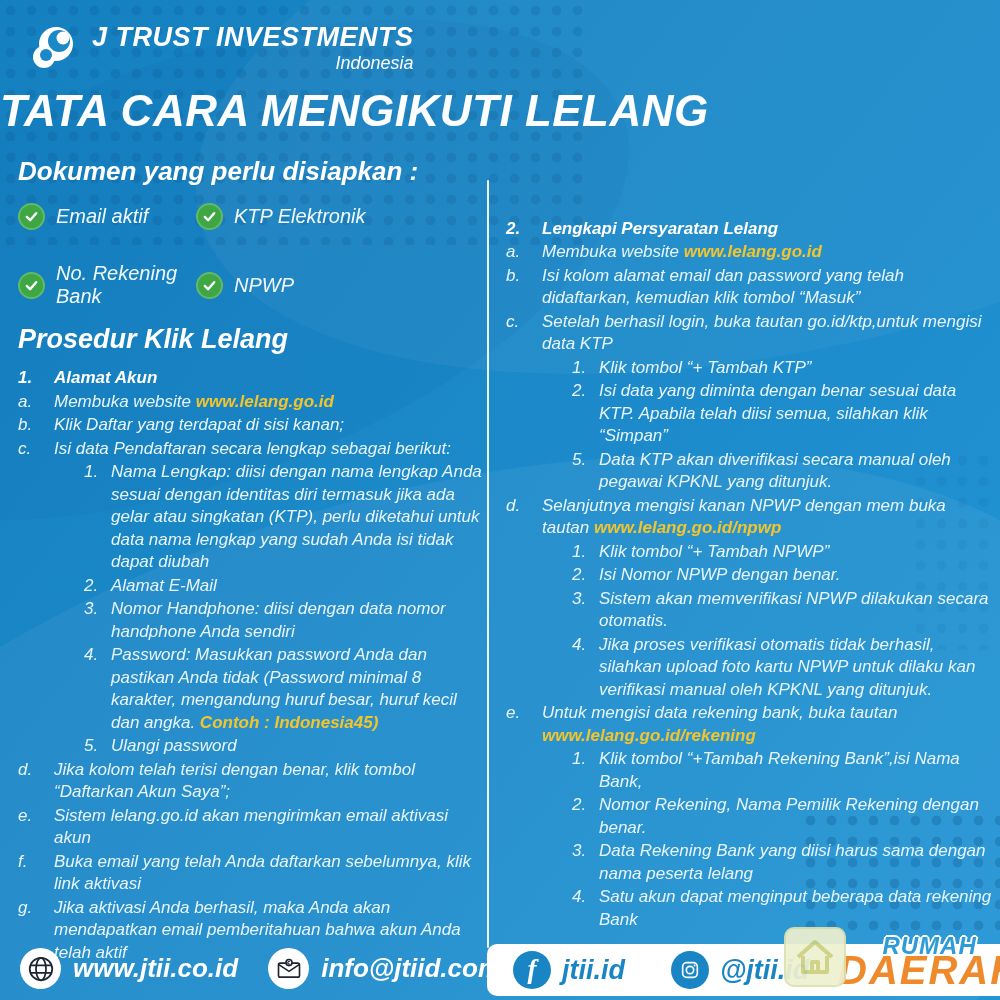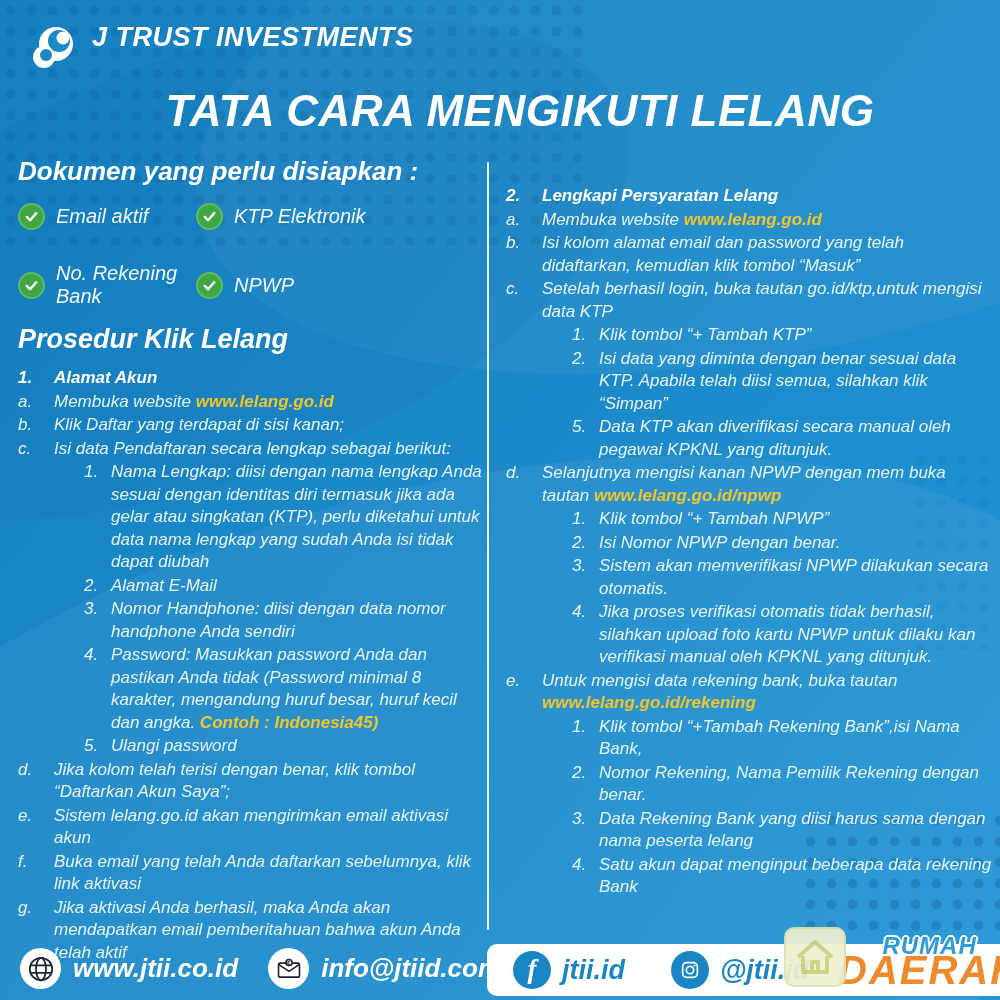--- a/index.html
+++ b/index.html
@@ -28,25 +28,25 @@
   .d-tl { left:0; top:0; width:590px; height:245px; opacity:.55; }
   .d-br { right:0; top:810px; width:200px; height:130px; opacity:.8; }
   .d-r  { right:0; top:450px; width:90px; height:200px; opacity:.25; }
 
   
   .brand { position:absolute; left:26px; top:22px; display:flex; gap:10px; align-items:flex-start; }
   .brand-mark { width:56px; height:56px; flex:0 0 56px; }
   .brand-text .name { font-size:27px; font-weight:bold; color:#fff; letter-spacing:0.5px; }
   .brand-text .region { font-size:18px; color:#fff; text-align:right; margin-top:0px; }
 
-  .title { position:absolute; top:86px; left:0; width:1000px; text-align:center;
-    font-size:44px; font-weight:bold; color:#fdfeff; letter-spacing:0.5px;padding-left:40px; }
-
-  
-  .content { position:absolute; left:0; top:148px; width:1000px; display:flex; }
+  .title { position:absolute; top:86px; left:0; width:1000px; text-align:left;
+    font-size:44px; font-weight:bold; color:#fdfeff; letter-spacing:0.5px; }
+
+  
+  .content { position:absolute; left:0; top:148px; width:1000px; display:flex;align-items:center; }
   .col-left { width:487px; padding-left:18px; }
   .divider { width:2px; flex:0 0 2px; background:#eaf6fd; margin-top:14px; height:768px; border-radius:2px; }
   .col-right { flex:1; padding:37px 8px 0 17px; }
 
   .doc-heading { font-size:26px; font-weight:bold; color:#fff; margin:8px 0 16px; }
   .doc-grid { display:grid; grid-template-columns:178px 1fr; row-gap:32px; margin-bottom:16px; }
   .doc-item { display:flex; align-items:center; gap:11px; font-size:20px; color:#f2fafe; }
   .check { width:27px; height:27px; flex:0 0 27px; border-radius:50%;
     background:#3ea744; border:2px solid #63b968;
     display:flex; align-items:center; justify-content:center; }
@@ -109,20 +109,21 @@
   <div class="brand">
     <svg class="brand-mark" viewBox="0 0 56 56">
       <circle cx="30" cy="22" r="17" fill="#ffffff"></circle>
       <circle cx="33" cy="19" r="11" fill="#1b88c8"></circle>
       <circle cx="37" cy="16" r="6.5" fill="#ffffff"></circle>
       <circle cx="18" cy="35" r="11" fill="#ffffff"></circle>
       <circle cx="20" cy="33" r="6" fill="#1b88c8"></circle>
     </svg>
     <div class="brand-text">
       <div class="name">J TRUST INVESTMENTS</div>
+      <div class="region">Indonesia</div>
     </div>
   </div>
 
   <div class="title">TATA CARA MENGIKUTI LELANG</div>
 
   <div class="content">
     <div class="col-left">
       <div class="doc-heading">Dokumen yang perlu disiapkan :</div>
       <div class="doc-grid">
         <div class="doc-item">

